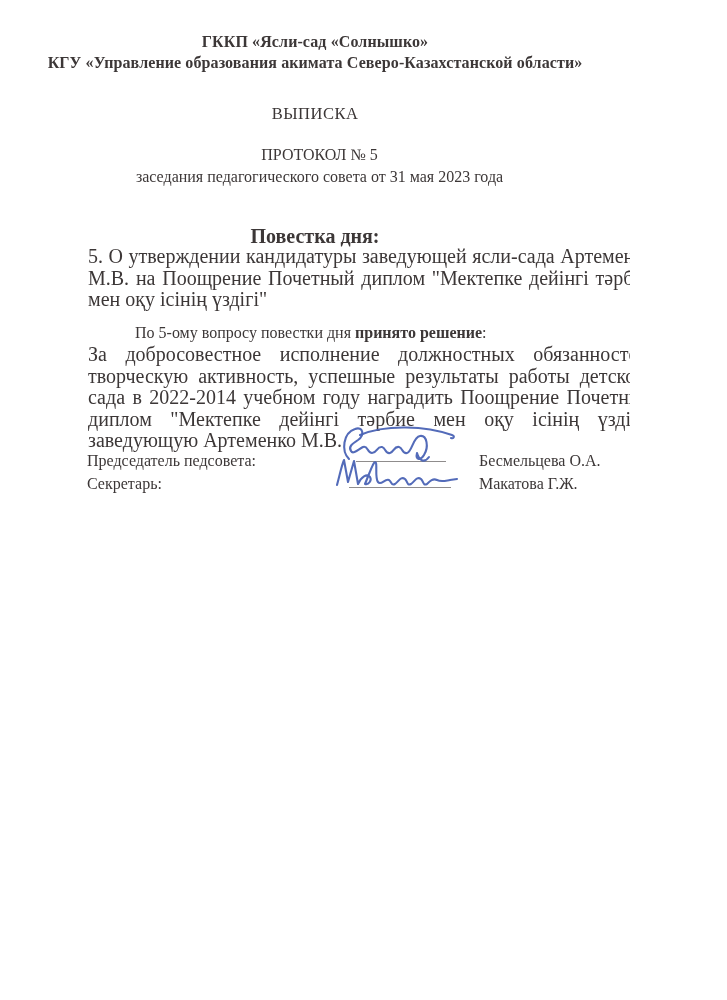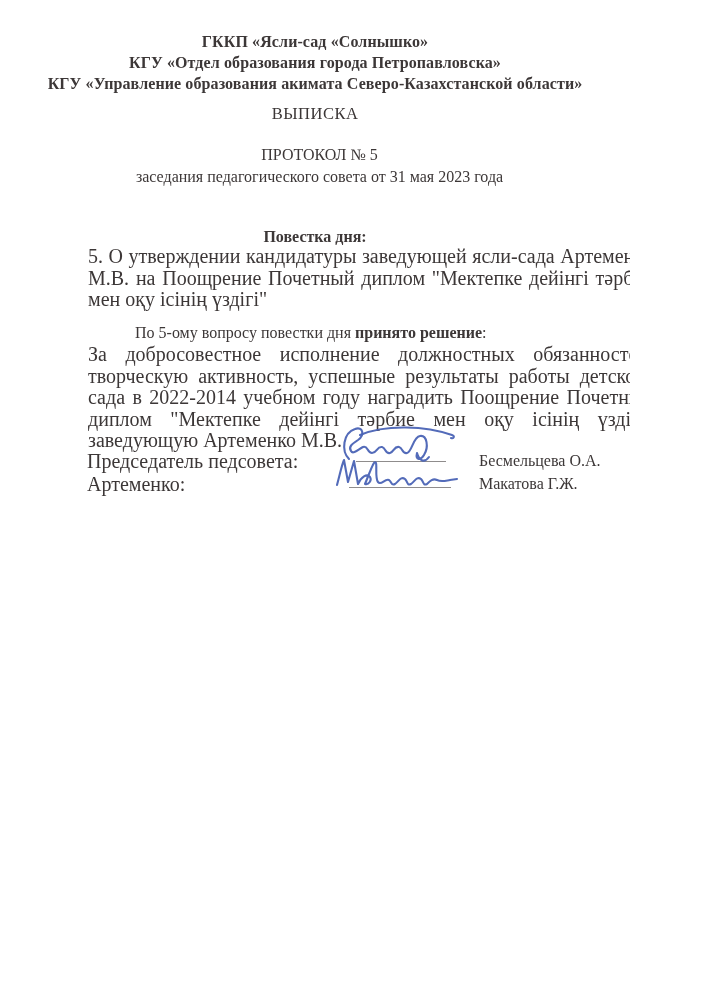--- a/index.html
+++ b/index.html
@@ -10,68 +10,67 @@
     font-family:"Liberation Serif","DejaVu Serif",serif;
     color:#3c3737;
     overflow:hidden;
   }
   .abs{position:absolute;}
   .center{left:0;right:0;text-align:center;}
   .bold{font-weight:bold;}
   .header-block{top:31px;font-size:16px;line-height:21px;font-weight:bold;letter-spacing:.1px;}
   .doc-type{top:103px;font-size:16.5px;line-height:21px;font-weight:normal;letter-spacing:.5px;}
   .protocol-block{top:144px;font-size:16px;line-height:22px;padding-left:9px;}
-  .agenda-heading{top:226px;font-size:16px;line-height:21px;font-weight:bold;}
+  .agenda-heading{top:226px;font-size:20px;line-height:21px;font-weight:bold;}
   .para{
     left:88px;width:565px;
     font-size:20px;line-height:21.6px;
     text-align:justify;
     color:#3c3737;
   }
   .agenda-para{top:246px;}
   .decision-lead{top:322px;left:88px;width:565px;font-size:16px;line-height:21.6px;text-indent:47px;}
   .decision-body{top:344px;}
-  .sig-label{left:87px;font-size:20px;line-height:22px;}
+  .sig-label{left:87px;font-size:16px;line-height:22px;}
   .sig-name{left:479px;font-size:16px;line-height:22px;}
   .row1{top:450px;}
   .row2{top:473px;}
   .sig-line{border-bottom:1.3px solid #8f8c8c;height:0;}
   .sig-line1{left:356px;top:461px;width:90px;}
   .sig-line2{left:349px;top:487px;width:102px;}
   .sig-svg{overflow:visible;}
   .sig1{left:338px;top:422px;width:124px;height:42px;}
   .sig2{left:332px;top:452px;width:128px;height:42px;}
   svg path{fill:none;stroke-linecap:round;stroke-linejoin:round;}
 </style>
 </head>
 <body>
 
 <div class="page">
 
   <div class="abs center header-block">
     <div>ГККП «Ясли-сад «Солнышко»</div>
-    <div>КГУ «Отдел образования города Петропавловска»</div>
     <div>КГУ «Управление образования акимата Северо-Казахстанской области»</div>
   </div>
 
   <div class="abs center doc-type">ВЫПИСКА</div>
 
   <div class="abs center protocol-block">
     <div>ПРОТОКОЛ № 5</div>
     <div>заседания педагогического совета от 31 мая 2023 года</div>
   </div>
 
   <div class="abs center agenda-heading">Повестка дня:</div>
   <div class="abs para agenda-para">5. О утверждении кандидатуры  заведующей ясли-сада Артеменко М.В. на Поощрение  Почетный диплом "Мектепке дейінгі тәрбие мен оқу ісінің үздігі"</div>
 
   <div class="abs decision-lead"><span>По 5-ому вопросу повестки дня </span><span class="bold">принято решение</span><span>:</span></div>
   <div class="abs para decision-body">За добросовестное исполнение должностных обязанностей, творческую активность, успешные результаты работы детского сада в 2022-2014 учебном году наградить Поощрение  Почетный диплом "Мектепке дейінгі тәрбие мен оқу ісінің үздігі" заведующую Артеменко М.В.</div>
 
   <div class="abs sig-label row1">Председатель педсовета:</div>
-  <div class="abs sig-label row2">Артеменко:</div>
+  <div class="abs sig-label row2">Секретарь:</div>
 
   <div class="abs sig-line sig-line1"></div>
   <div class="abs sig-line sig-line2"></div>
 
   <svg class="abs sig-svg sig1" viewBox="0 0 124 42" aria-hidden="true">
     <path d="M22,13 C48,2 88,4 114,13 C117,14 116,17 113,16" stroke="#4a63b5" stroke-width="2.1" opacity="0.95"></path>
     <path d="M11,37 C3,29 5,11 17,7 C25,4 27,13 20,18 C14,22 10,25 13,29 C15,33 21,27 25,25 C30,23 29,31 34,31 C39,31 39,24 44,25 C48,26 47,32 52,31 C56,30 56,24 61,25 C65,26 64,32 69,31 C74,30 75,15 82,14 C89,13 91,25 86,33 C83,38 77,39 79,31 C81,38 86,42 91,35" stroke="#4a63b5" stroke-width="2.1" opacity="0.95"></path>
   </svg>
 
   <svg class="abs sig-svg sig2" viewBox="0 0 128 42" aria-hidden="true">

